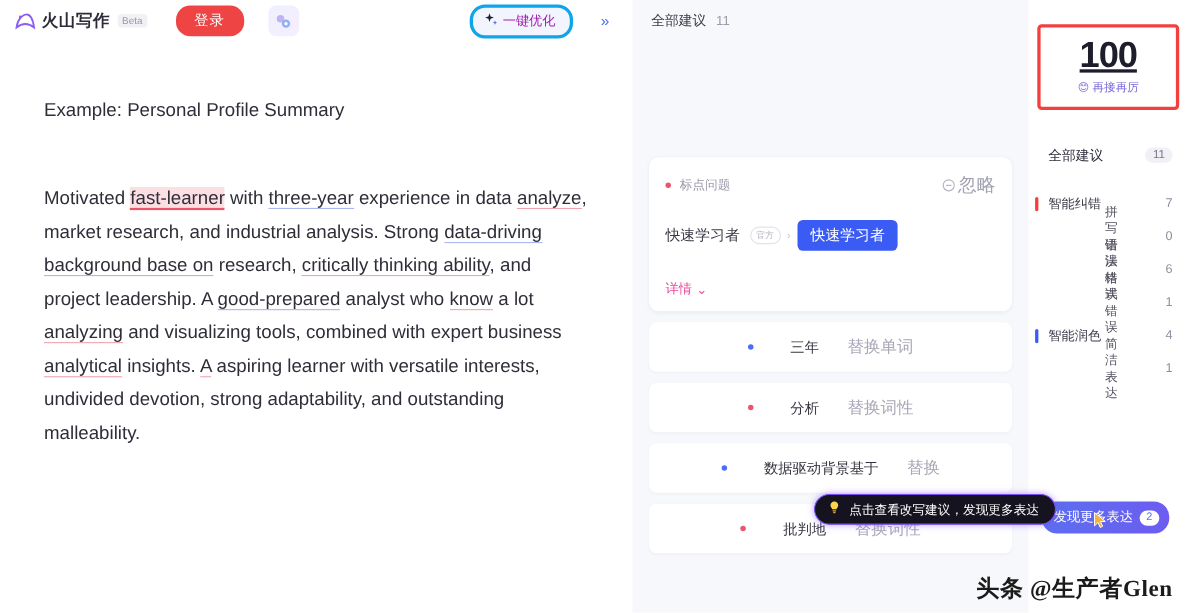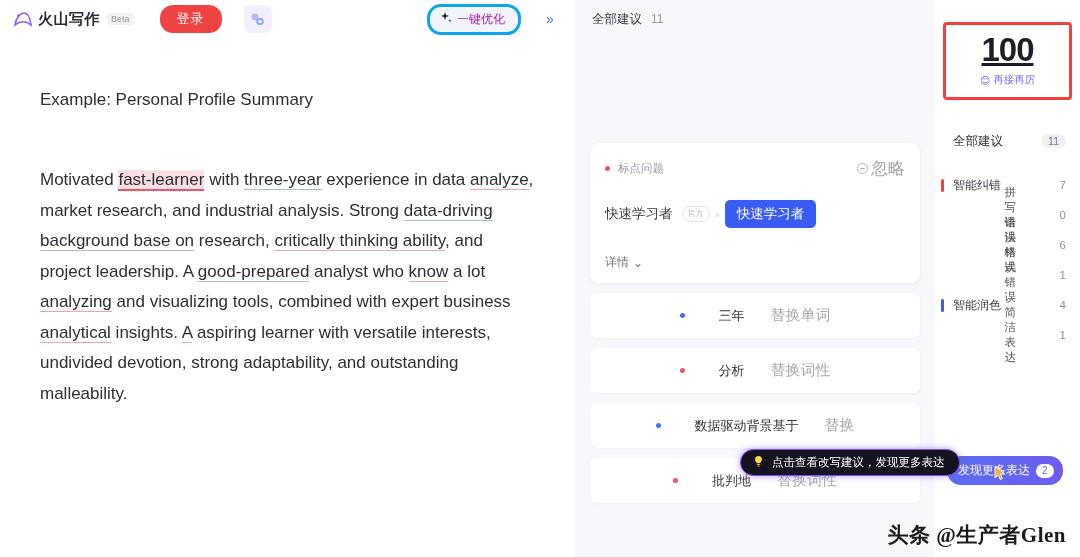--- a/index.html
+++ b/index.html
@@ -136,21 +136,21 @@
     background: #3a5cf5; color: #ffffff;
     font-size: 13.5px; border-radius: 5px;
     padding: 5px 12px; cursor: pointer;
   }
   .explain {
     margin-top: 26px; font-size: 12.5px; color: #55556a;
     border-bottom: 1px solid #d9d9e4; display: inline-block;
     padding-bottom: 1px;
   }
   .detail {
-    margin-top: 26px; font-size: 12px; color: #737373;
+    margin-top: 26px; font-size: 12px; color: #ec4899;
     display: flex; align-items: center; gap: 4px; cursor: pointer;
   }
 
   .mini-item {
     background: #ffffff; border-radius: 7px;
     margin-top: 10px; padding: 13px 15px;
     display: flex; align-items: center; gap: 26px;
     box-shadow: 0 1px 3px rgba(40,40,80,0.04);
     cursor: pointer;
     justify-content: center;

